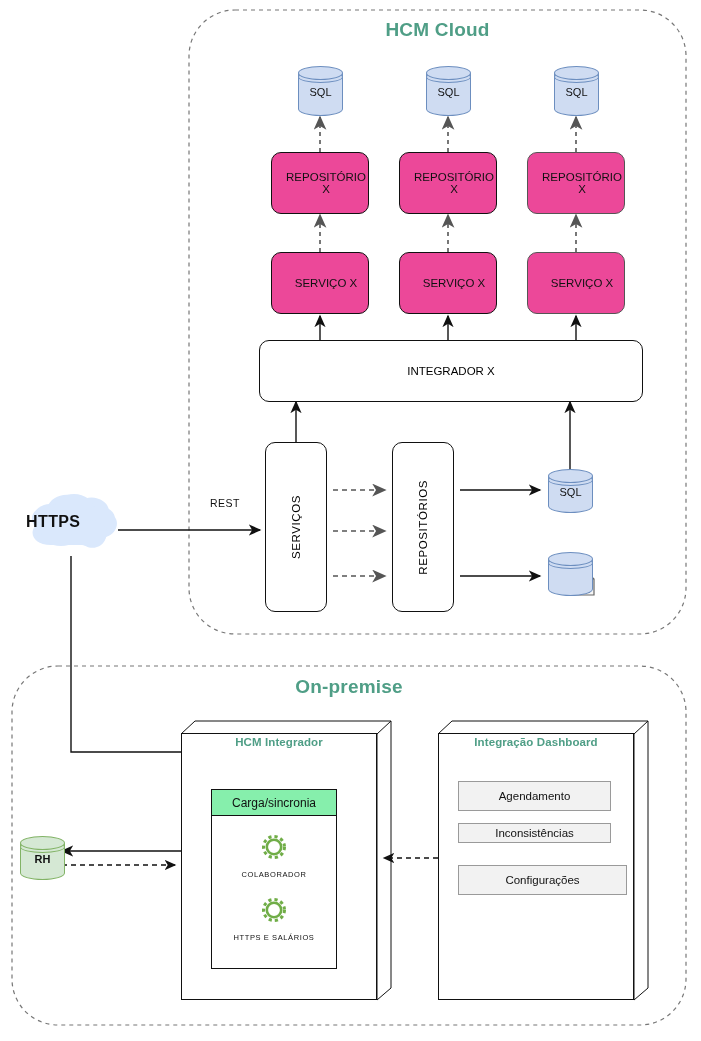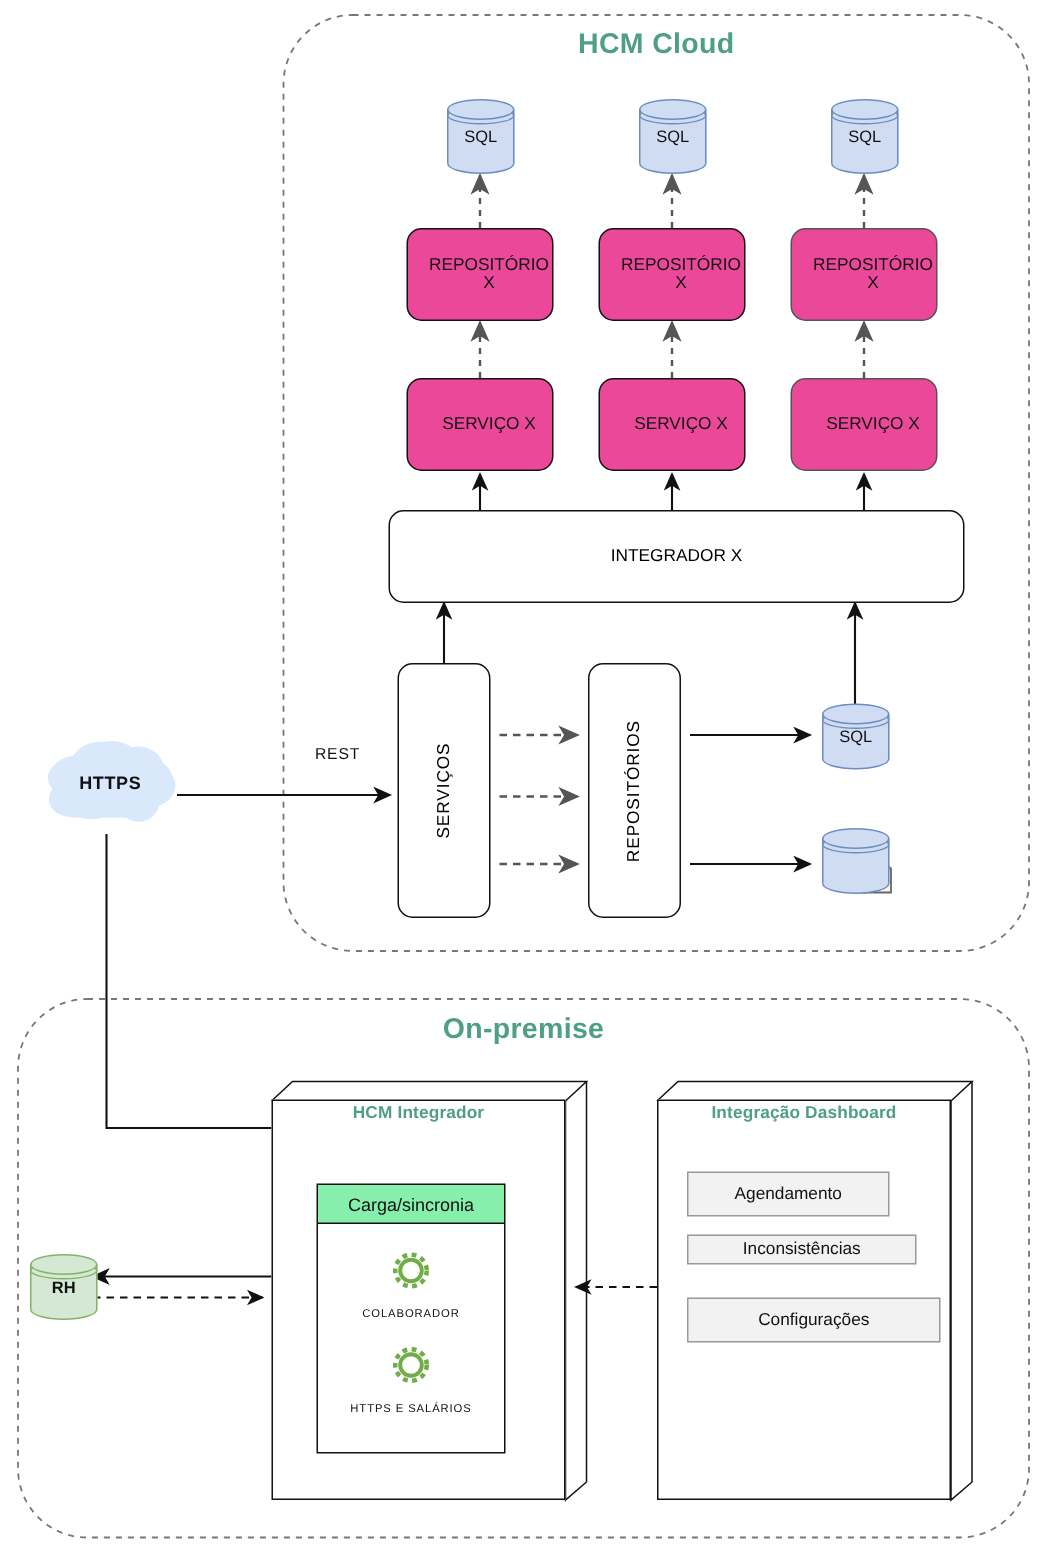--- a/index.html
+++ b/index.html
@@ -40,21 +40,21 @@
   .cyl .bot{position:absolute;left:0;right:0;bottom:0;height:14px;border-radius:50%;
             background:#cfdcf2;border:1px solid #6c8ebf;box-sizing:border-box;}
   .cyl .lbl{position:absolute;left:0;right:0;top:50%;transform:translateY(-42%);
             text-align:center;font-size:11px;color:#111;z-index:5;}
   .cyl.green .body{background:#d5e8d4;border-left-color:#82b366;border-right-color:#82b366;}
   .cyl.green .top,.cyl.green .rim,.cyl.green .bot{background:#d5e8d4;border-color:#82b366;}
 
   
   .cloud{position:absolute;}
   .cloud .txt{position:absolute;left:0;right:0;top:50%;transform:translateY(-50%);
-              text-align:center;font-size:12px;font-weight:bold;color:#111;letter-spacing:.4px;}
+              font-size:16px;font-weight:bold;color:#111;letter-spacing:.4px;}
 
   
   .box3d{position:absolute;}
   .box3d .face{position:absolute;left:0;top:12px;right:14px;bottom:0;
                background:#fff;border:1px solid #111;box-sizing:border-box;}
   .inner-panel{position:absolute;border:1px solid #111;background:#fff;box-sizing:border-box;}
   .panel-head{height:26px;background:#86efac;border-bottom:1px solid #111;
               display:flex;align-items:center;justify-content:center;
               font-size:12px;color:#111;box-sizing:border-box;}
   .gear-item{position:absolute;left:0;right:0;text-align:center;}
@@ -264,21 +264,21 @@
       </svg>
       <div class="cap">HTTPS E SALÁRIOS</div>
     </div>
   </div>
 
   <div class="box3d" style="left:438px;top:721px;width:210px;height:279px;">
     <div class="face"></div>
   </div>
   <div class="box-title" style="left:438px;top:736px;width:196px;">Integração Dashboard</div>
 
-  <div class="dash-btn" style="left:458px;top:781px;width:135px;height:30px;">Agendamento</div>
+  <div class="dash-btn" style="left:458px;top:781px;width:153px;height:30px;">Agendamento</div>
   <div class="dash-btn" style="left:458px;top:823px;width:153px;height:20px;">Inconsistências</div>
   <div class="dash-btn" style="left:458px;top:865px;width:169px;height:30px;">Configurações</div>
 
   <div class="cyl green" style="left:20px;top:836px;width:45px;height:44px;font-weight:bold;">
     <div class="bot"></div>
     <div class="body"></div>
     <div class="rim"></div>
     <div class="top"></div>
     <div class="lbl">RH</div>
   </div>

